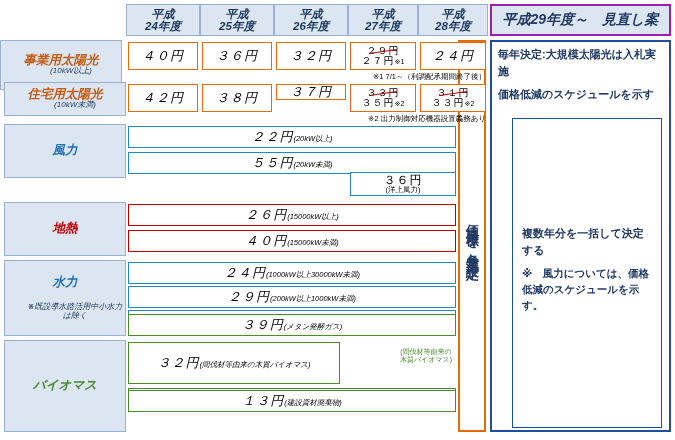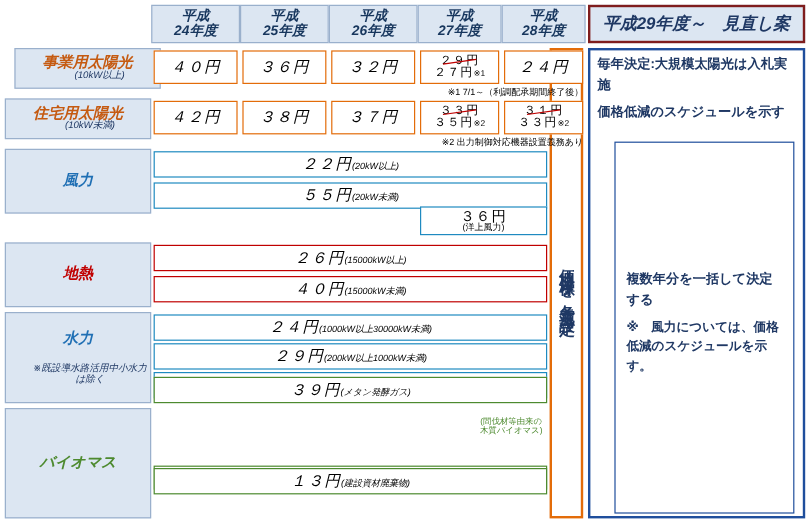--- a/index.html
+++ b/index.html
@@ -61,21 +61,21 @@
     background:#ffffff;border:2px solid #e36c09;
     writing-mode:vertical-rl;text-orientation:upright;
     font-weight:bold;font-size:13px;color:#1f3864;
     letter-spacing:3px;
     display:flex;align-items:center;justify-content:center;
   }
 
   
   .rpanel{border:2px solid #1f4e9c;background:#ffffff;}
   .rhdr{
-    background:#dce6f2;border:2px solid #7f1d1d;
+    background:#dce6f2;border:2px solid #a21caf;
     font-weight:bold;font-size:14px;color:#1f3864;
   }
   .rtext{font-weight:bold;font-size:11px;color:#1f3864;line-height:1.5;}
   .rbox{border:1.5px solid #1f4e9c;background:#fff;}
 </style>
 </head>
 <body>
 
 <div class="wrap">
 
@@ -117,21 +117,21 @@
   </div>
 
   <div class="abs rbox" style="left:512px;top:118px;width:150px;height:310px;"></div>
   <div class="abs rtext" style="left:522px;top:266px;width:132px;font-size:10.5px;">
     <span>※　風力については、価格低減のスケジュールを示す。</span>
   </div>
   <div class="abs rtext" style="left:522px;top:225px;width:132px;">
     <span>複数年分を一括して決定する</span>
   </div>
 
-  <div class="abs rowlabel orange ctr stack" style="left:12px;top:40px;width:122px;height:34px;">
+  <div class="abs rowlabel orange ctr stack" style="left:0;top:40px;width:122px;height:50px;">
     <span class="ln">事業用太陽光</span>
     <span class="ln sub">(10kW以上)</span>
   </div>
   <div class="abs pbox orange ctr" style="left:128px;top:42px;width:70px;height:28px;">
     <span>４０円</span>
   </div>
   <div class="abs pbox orange ctr" style="left:202px;top:42px;width:70px;height:28px;">
     <span>３６円</span>
   </div>
   <div class="abs pbox orange ctr" style="left:276px;top:42px;width:70px;height:28px;">
@@ -151,21 +151,21 @@
   <div class="abs rowlabel orange ctr stack" style="left:4px;top:82px;width:122px;height:34px;">
     <span class="ln">住宅用太陽光</span>
     <span class="ln sub">(10kW未満)</span>
   </div>
   <div class="abs pbox orange ctr" style="left:128px;top:84px;width:70px;height:28px;">
     <span>４２円</span>
   </div>
   <div class="abs pbox orange ctr" style="left:202px;top:84px;width:70px;height:28px;">
     <span>３８円</span>
   </div>
-  <div class="abs pbox orange ctr" style="left:276px;top:84px;width:70px;height:28px;">
+  <div class="abs pbox orange ctr" style="left:276px;top:84px;width:70px;height:16px;">
     <span>３７円</span>
   </div>
   <div class="abs pbox orange stack" style="left:350px;top:84px;width:66px;height:28px;">
     <span class="ln strike" style="font-size:10px;">３３円</span>
     <span class="ln" style="font-size:10px;"><span>３５円</span><span class="tinynote">※2</span></span>
   </div>
   <div class="abs pbox orange stack" style="left:420px;top:84px;width:66px;height:28px;">
     <span class="ln strike" style="font-size:10px;">３１円</span>
     <span class="ln" style="font-size:10px;"><span>３３円</span><span class="tinynote">※2</span></span>
   </div>
@@ -210,20 +210,23 @@
   <div class="abs pbox blue ctr" style="left:128px;top:310px;width:328px;height:22px;">
     <span><span>３４円</span><span class="unit">(200kW未満)</span></span>
   </div>
 
   <div class="abs rowlabel green ctr" style="left:4px;top:340px;width:122px;height:92px;">
     <span>バイオマス</span>
   </div>
   <div class="abs pbox green ctr" style="left:128px;top:314px;width:328px;height:22px;">
     <span><span>３９円</span><span class="unit">(メタン発酵ガス)</span></span>
   </div>
+  <div class="abs pbox green ctr" style="left:128px;top:342px;width:212px;height:42px;">
+    <span><span>３２円</span><span class="unit">(間伐材等由来の木質バイオマス)</span></span>
+  </div>
   <div class="abs tinynote" style="left:398px;top:348px;width:56px;color:#4d8a2f;line-height:1.15;text-align:center;">
     <span>(間伐材等由来の木質バイオマス)</span>
   </div>
   <div class="abs pbox green ctr" style="left:128px;top:388px;width:328px;height:20px;">
     <span><span>２４円</span><span class="unit">(一般木質バイオマス・農作物残さ)</span></span>
   </div>
   <div class="abs pbox green ctr" style="left:128px;top:390px;width:328px;height:22px;">
     <span><span>１３円</span><span class="unit">(建設資材廃棄物)</span></span>
   </div>
 

